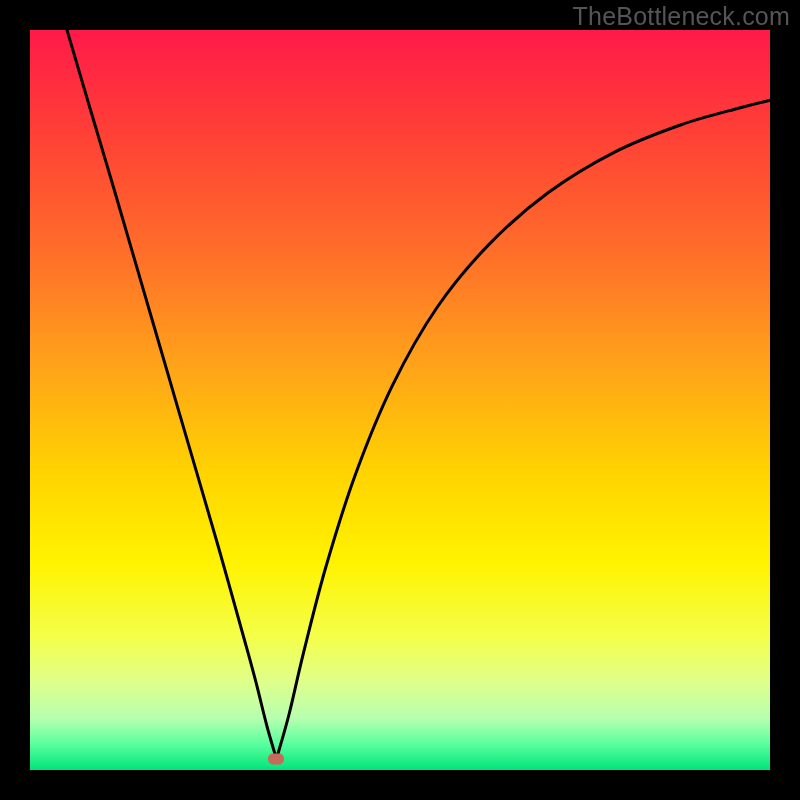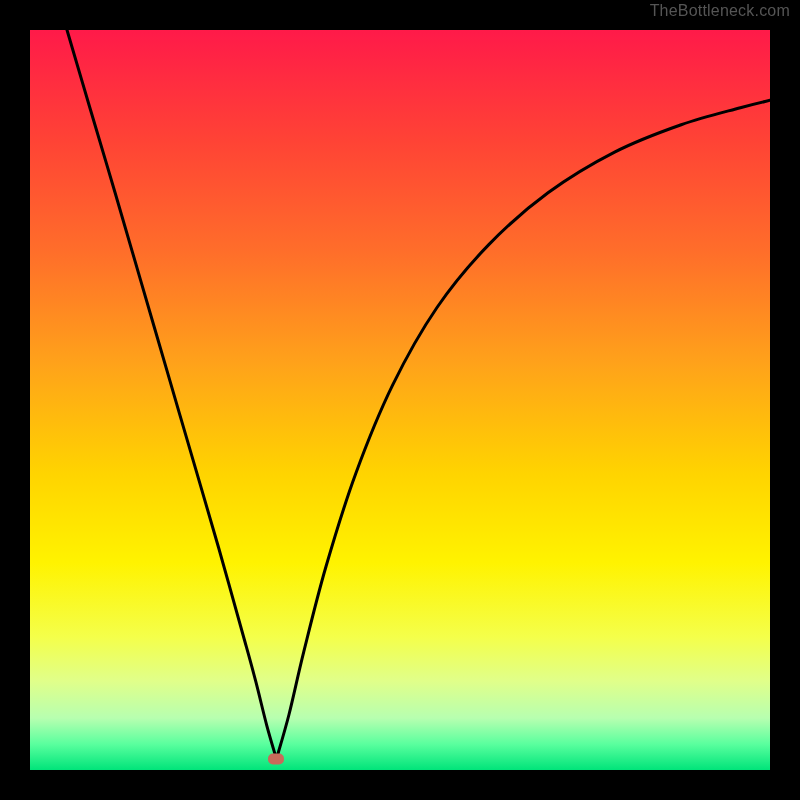--- a/index.html
+++ b/index.html
@@ -15,21 +15,21 @@
     position: relative;
     width: 800px;
     height: 800px;
     background: #000;
   }
   .watermark {
     position: absolute;
     top: 2px;
     right: 10px;
     color: #555;
-    font-size: 16px;
+    font-size: 25px;
     font-weight: 500;
     letter-spacing: 0.2px;
     user-select: none;
     z-index: 5;
     margin-left: 19px;
   }
   .plot {
     position: absolute;
     left: 30px;
     top: 30px;

